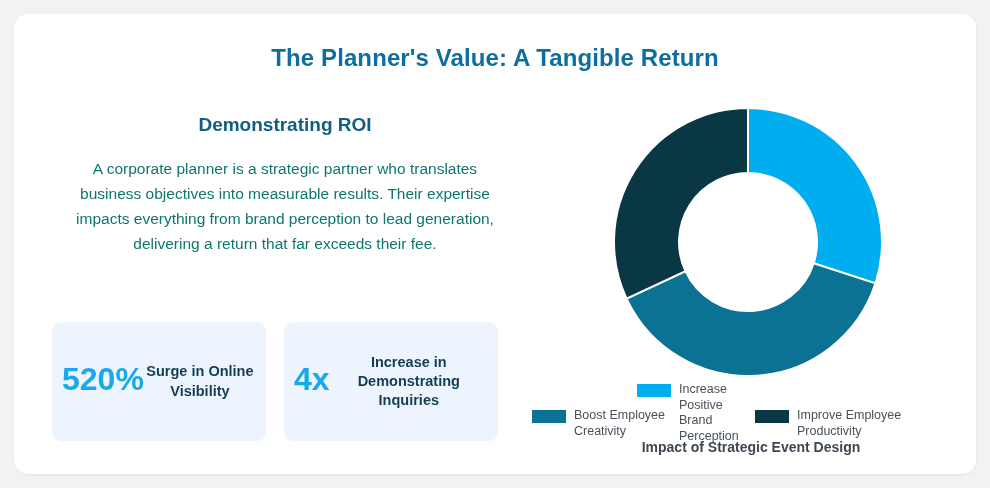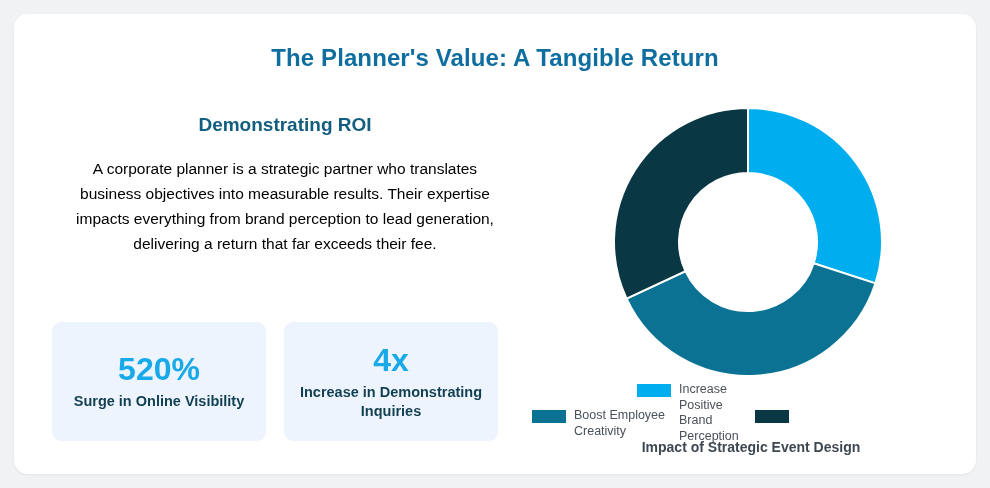--- a/index.html
+++ b/index.html
@@ -57,40 +57,40 @@
     font-size: 19px;
     font-weight: bold;
     color: #115e7e;
     margin-bottom: 20px;
   }
 
   .body-copy {
     text-align: center;
     font-size: 15.5px;
     line-height: 1.62;
-    color: #000000;
+    color: #0f766e;
     padding: 0 20px;
   }
 
   .stats-row {
     position: absolute;
     left: 38px;
     top: 308px;
     width: 446px;
     display: flex;
     gap: 18px;
   }
 
   .stat-card {
     width: 214px;
     height: 119px;
     background: #eef4fd;
     border-radius: 9px;
     display: flex;
-    flex-direction: column;
+    flex-direction: row;
     align-items: center;
     justify-content: center;
     padding: 6px 10px;
   }
 
   .stat-value {
     font-size: 32px;
     font-weight: bold;
     color: #17a9e8;
     line-height: 1.18;
@@ -215,20 +215,21 @@
           <span class="legend-text">Boost Employee Creativity</span>
         </div>
 
         <div class="legend-item legend-item-1">
           <span class="legend-swatch" style="background: rgb(0, 174, 239);"></span>
           <span class="legend-text">Increase Positive Brand Perception</span>
         </div>
 
         <div class="legend-item legend-item-2">
           <span class="legend-swatch" style="background: rgb(10, 55, 68);"></span>
+          <span class="legend-text">Improve Employee Productivity</span>
         </div>
 
       </div>
 
       <div class="chart-caption">Impact of Strategic Event Design</div>
     </div>
 
   </div>
 </div>
 

